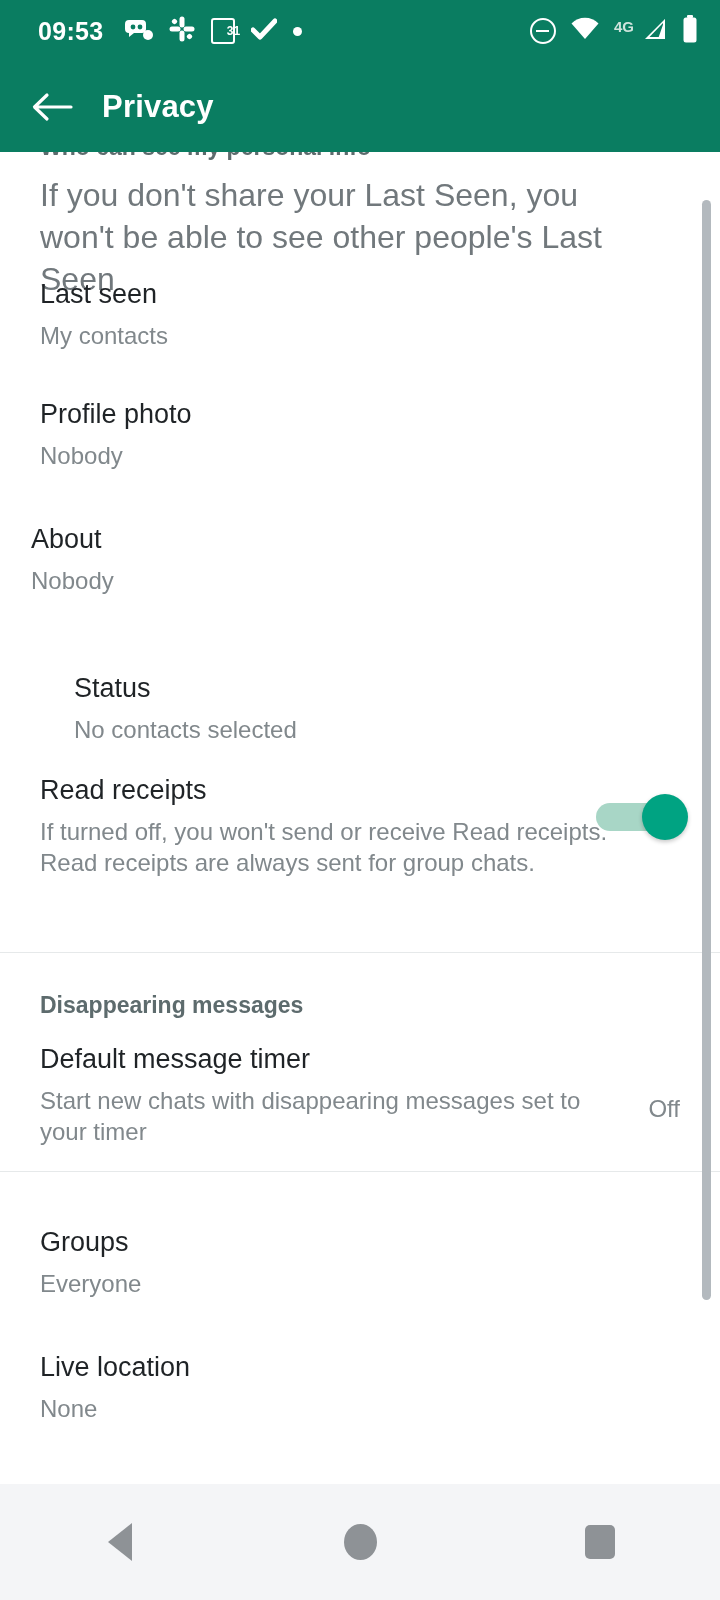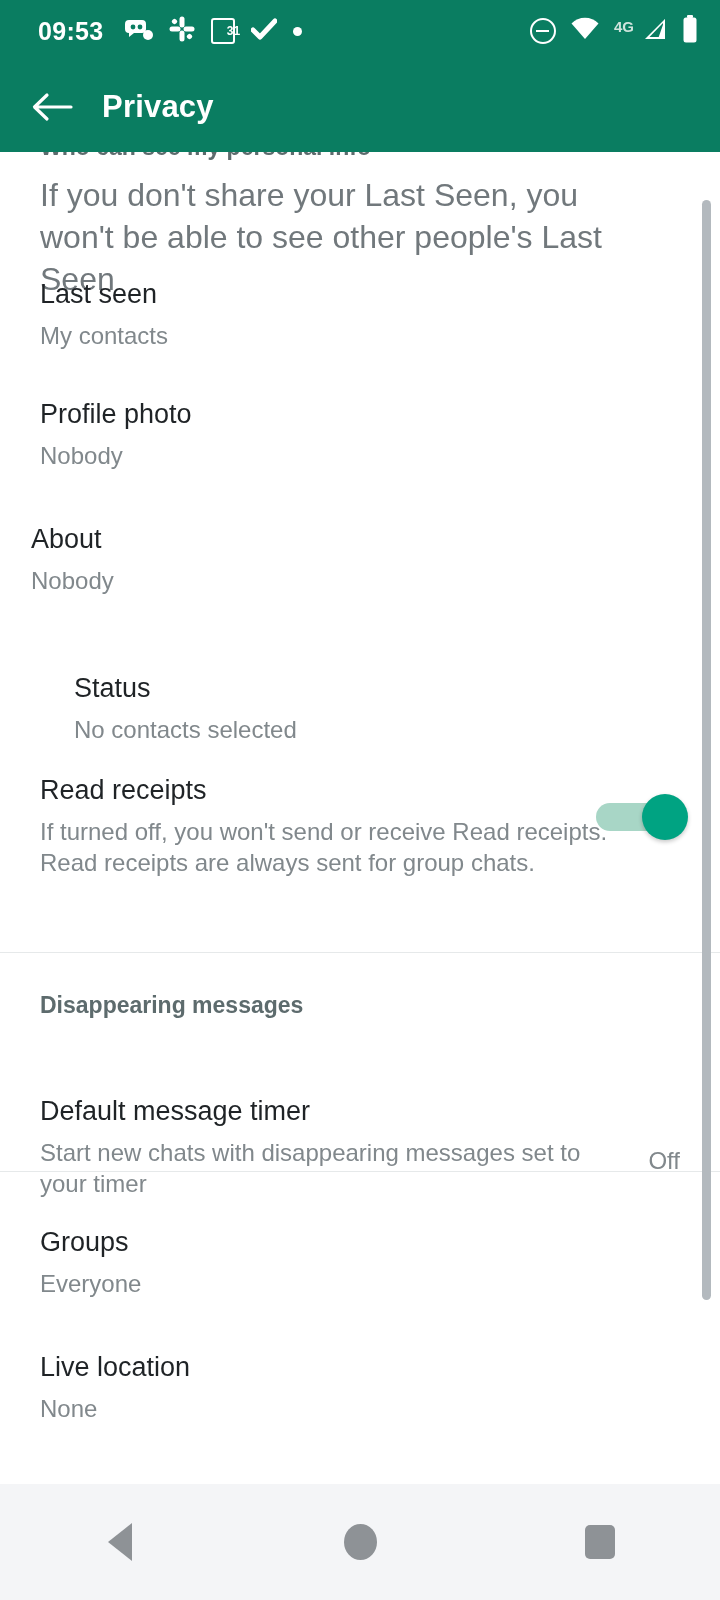--- a/index.html
+++ b/index.html
@@ -219,21 +219,21 @@
       <div class="toggle" style="top:18px;">
         <span class="track"></span>
         <span class="thumb"></span>
       </div>
     </div>
 
     <div class="divider" style="top:800px;"></div>
 
     <div class="section-label" style="top:840px;">Disappearing messages</div>
 
-    <div class="row" style="top:945px;">
+    <div class="row" style="top:893px;">
       <div class="row-title">Default message timer</div>
       <div class="row-sub" style="width:545px;">Start new chats with disappearing messages set to your timer</div>
       <div class="row-value-right" style="top:50px;">Off</div>
     </div>
 
     <div class="divider" style="top:1019px;"></div>
 
     <div class="row" style="top:1076px;">
       <div class="row-title">Groups</div>
       <div class="row-sub">Everyone</div>

